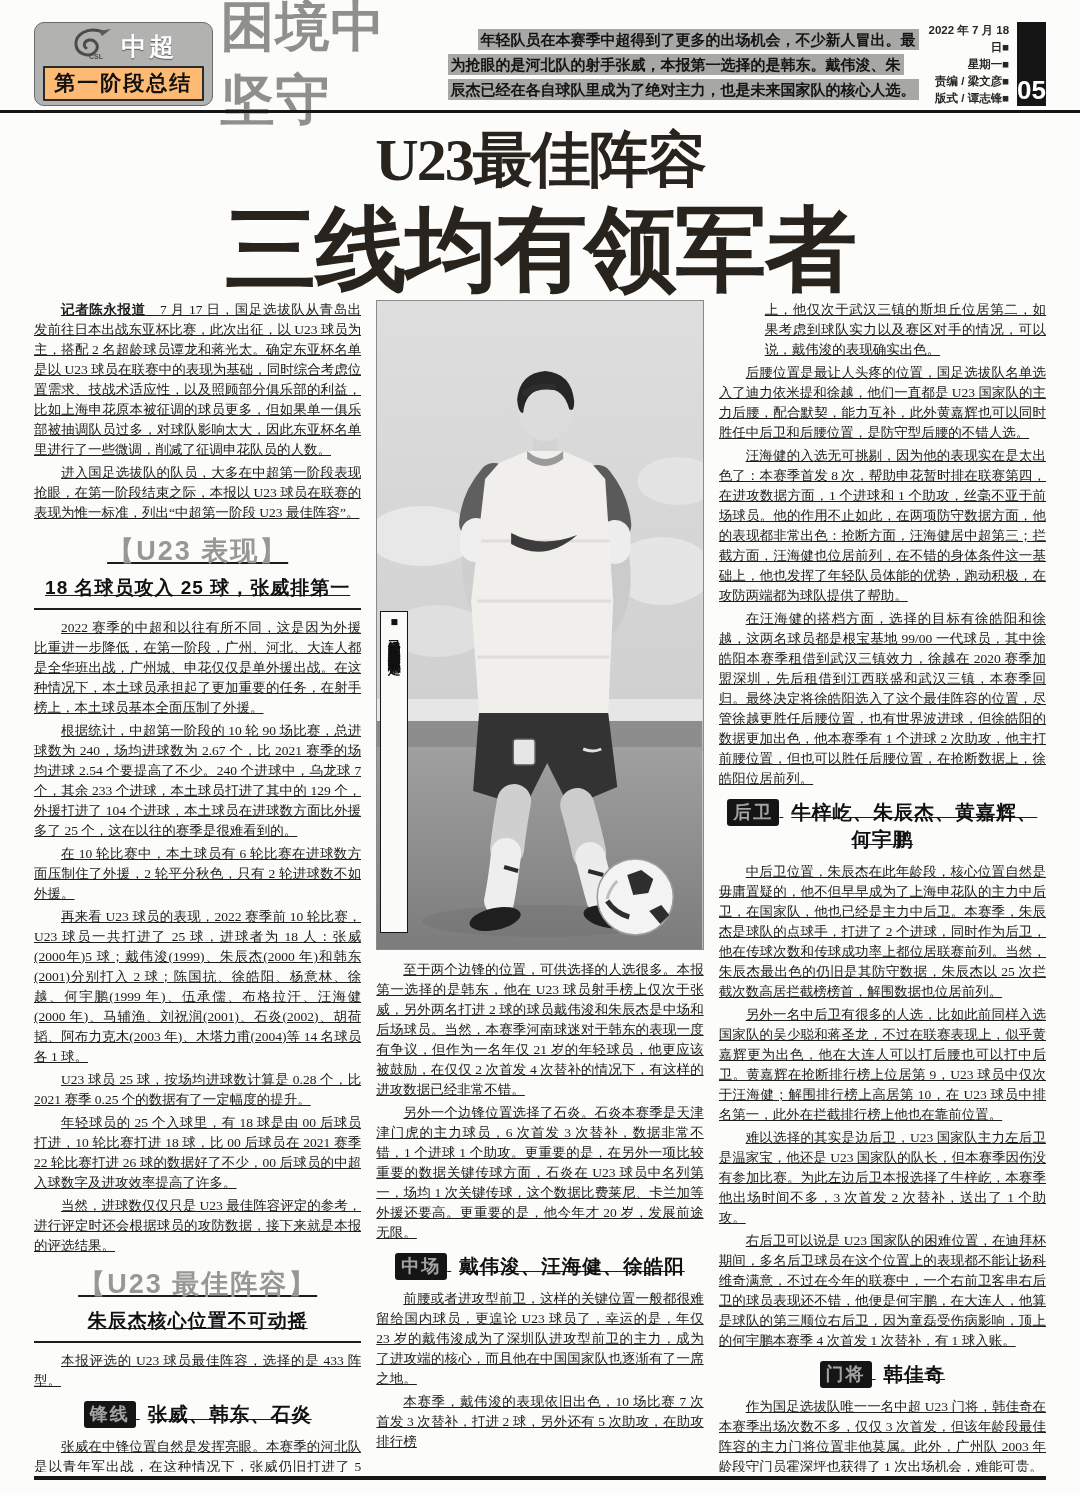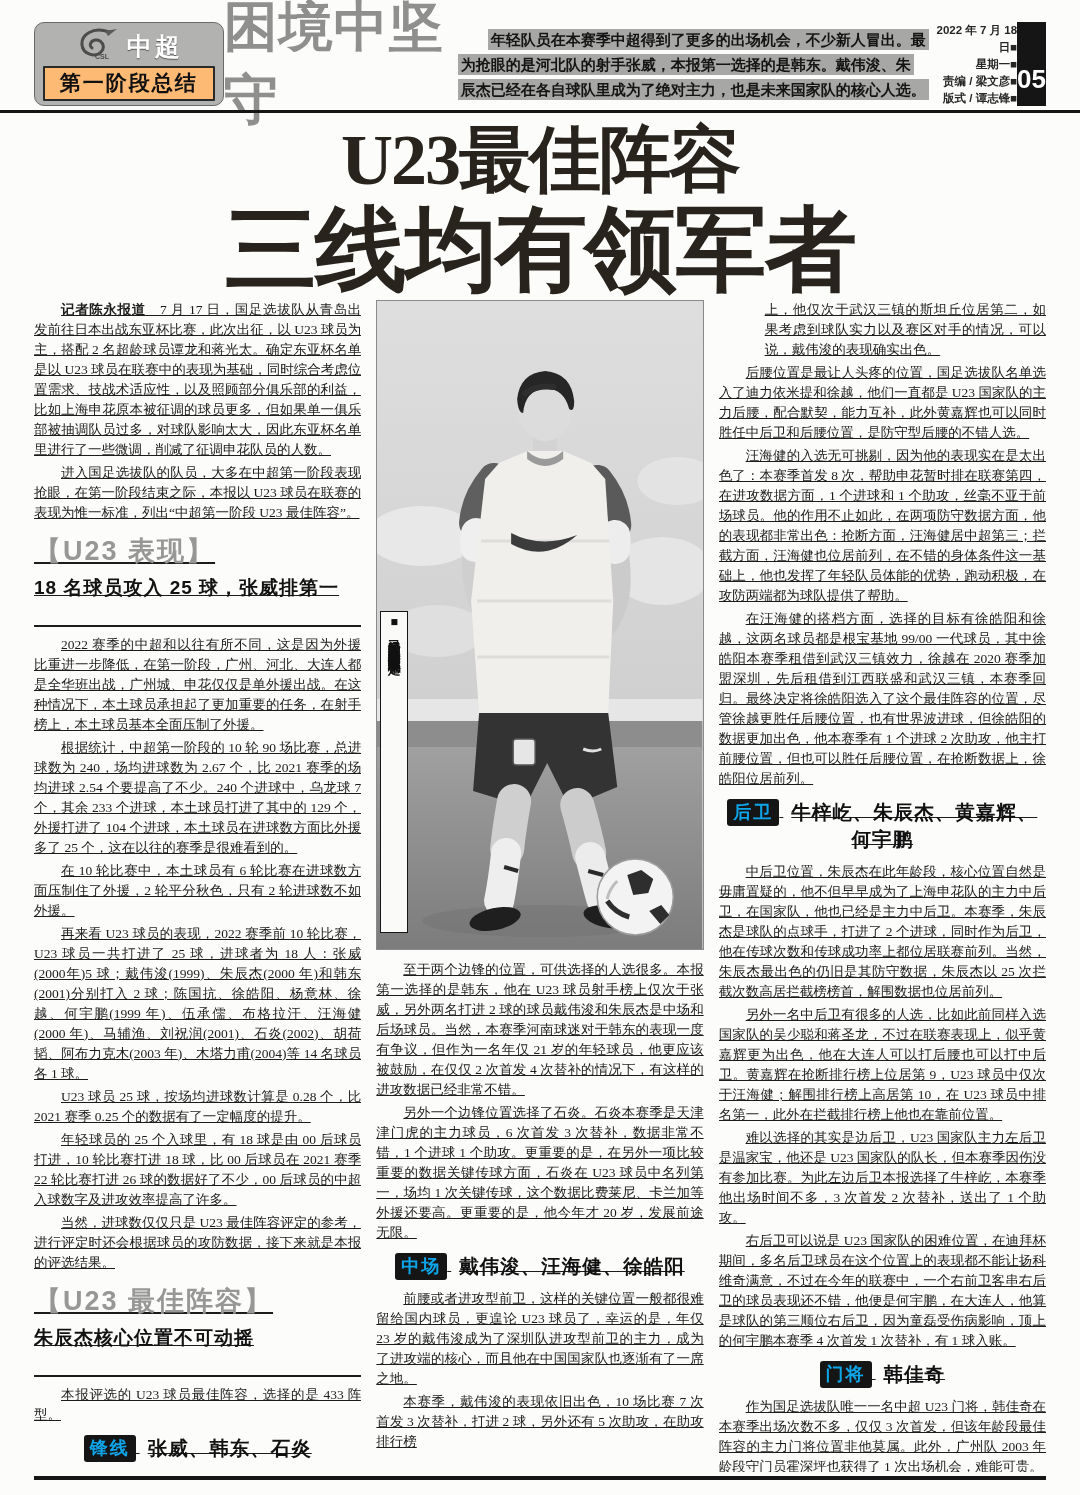--- a/index.html
+++ b/index.html
@@ -5,56 +5,56 @@
   html,body{margin:0;padding:0;}
   body{
     width:1080px;height:1495px;position:relative;overflow:hidden;
     background:#f8f8f6;
     font-family:"Liberation Serif","DejaVu Serif",serif;
     color:#1c1c1c;
   }
   .page{position:absolute;inset:0;background:#fcfcfa;}
 
   
-  .header{position:absolute;top:22px;left:34px;right:34px;height:84px;display:flex;align-items:stretch;}
+  .header{position:absolute;top:22px;left:34px;right:34px;height:84px;display:flex;align-items:stretch;gap:8px;}
   .badge{width:232px;background:#b2b2b0;border:1px solid #6a6a6a;border-radius:10px;padding:4px 8px;box-sizing:border-box;display:flex;flex-direction:column;justify-content:space-between;}
   .badge-top{display:flex;align-items:center;justify-content:center;gap:8px;}
   .badge-league{color:#ffffff;font-family:"Liberation Sans",sans-serif;font-weight:bold;font-size:25px;letter-spacing:3px;text-shadow:0 1px 1px #555;}
   .badge-stage{background:#fdba74;border:2px solid #2a2a2a;border-radius:1px;text-align:center;font-family:"Liberation Sans",sans-serif;font-weight:bold;font-size:21px;letter-spacing:2px;color:#111;padding:1px 0 2px;}
   .kicker{width:292px;display:flex;align-items:center;justify-content:center;
     font-family:"Liberation Sans",sans-serif;font-weight:bold;font-size:54px;letter-spacing:1px;color:#8f8f8d;}
   .intro{flex:1;display:flex;flex-direction:column;justify-content:center;font-family:"Liberation Sans",sans-serif;font-weight:bold;font-size:15px;line-height:25px;color:#141414;}
   .intro-line{display:block;white-space:nowrap;}
   .intro-line span{background:#a7a7a5;padding:2px 3px;}
   .intro-line.first{padding-left:2em;}
   .dates{width:110px;display:flex;flex-direction:column;justify-content:center;text-align:right;
     font-family:"Liberation Sans",sans-serif;font-size:11.5px;font-weight:bold;line-height:17px;color:#262626;}
   .pagebox{width:36px;background:#151515;display:flex;align-items:flex-end;justify-content:center;}
-  .pagebox span{color:#ffffff;font-family:"Liberation Sans",sans-serif;font-weight:bold;font-size:26px;line-height:1;padding-bottom:14px;}
+  .pagebox span{color:#ffffff;font-family:"Liberation Sans",sans-serif;font-weight:bold;font-size:26px;line-height:1;padding-bottom:3px;}
   .header-rule{position:absolute;top:110px;left:0;right:0;height:3px;background:#161616;}
 
   
   .headline{position:absolute;top:116px;left:0;right:0;text-align:center;
     font-family:"Liberation Serif","DejaVu Serif",serif;font-weight:bold;color:#29231e;}
-  .headline .l1{font-size:72px;line-height:88px;letter-spacing:-2px;}
+  .headline .l1{font-size:60px;line-height:88px;letter-spacing:-2px;}
   .headline .l2{font-size:92px;line-height:92px;letter-spacing:-2px;}
 
   
   .columns{position:absolute;top:300px;left:34px;right:34px;height:1172px;display:flex;gap:15px;text-decoration:underline;}
   .col{flex:1;overflow:hidden;}
   p.body{font-size:13.5px;line-height:20px;text-align:justify;text-indent:2em;margin:0 0 3px;}
   p.body.noindent{text-indent:0;margin-left:46px;}
   p.body .lead{font-weight:bold;}
 
-  .section-head{margin:10px 0 8px;border-bottom:2px solid #1d1d1d;padding-bottom:24px;}
+  .section-head{text-align:center;margin:10px 0 8px;border-bottom:2px solid #1d1d1d;padding-bottom:7px;}
   .sec-title{font-family:"Liberation Sans",sans-serif;font-weight:bold;font-size:27px;letter-spacing:2px;color:#979795;}
   .sec-sub{font-family:"Liberation Sans",sans-serif;font-weight:bold;font-size:19px;color:#121212;margin-top:6px;letter-spacing:1px;}
 
   .pos-head{text-align:center;margin:10px 0 9px;}
-  .pos-label{display:inline-block;background:#151515;color:#0ea5e9;font-family:"Liberation Sans",sans-serif;font-weight:bold;font-size:18px;padding:1px 6px 2px;border-radius:3px;letter-spacing:2px;vertical-align:middle;}
+  .pos-label{display:inline-block;background:#151515;color:#a3a3a3;font-family:"Liberation Sans",sans-serif;font-weight:bold;font-size:18px;padding:1px 6px 2px;border-radius:3px;letter-spacing:2px;vertical-align:middle;}
   .pos-names{font-family:"Liberation Sans",sans-serif;font-weight:bold;font-size:19.5px;color:#111;margin-left:8px;vertical-align:middle;letter-spacing:1px;}
 
   
   .photo{position:relative;width:100%;height:650px;border:1px solid #8a8a8a;box-sizing:border-box;margin:0 0 10px;background:#d8d8d8;}
   .photo svg{display:block;width:100%;height:100%;}
   .photo-caption{position:absolute;left:3px;top:310px;width:28px;height:322px;background:#fafaf8;border:1px solid #161616;box-sizing:border-box;
     writing-mode:vertical-rl;text-orientation:upright;
     font-family:"Liberation Sans",sans-serif;font-weight:bold;font-size:12.5px;line-height:26px;letter-spacing:1px;color:#111;
     display:flex;align-items:center;justify-content:flex-start;padding:3px 0;}
 

